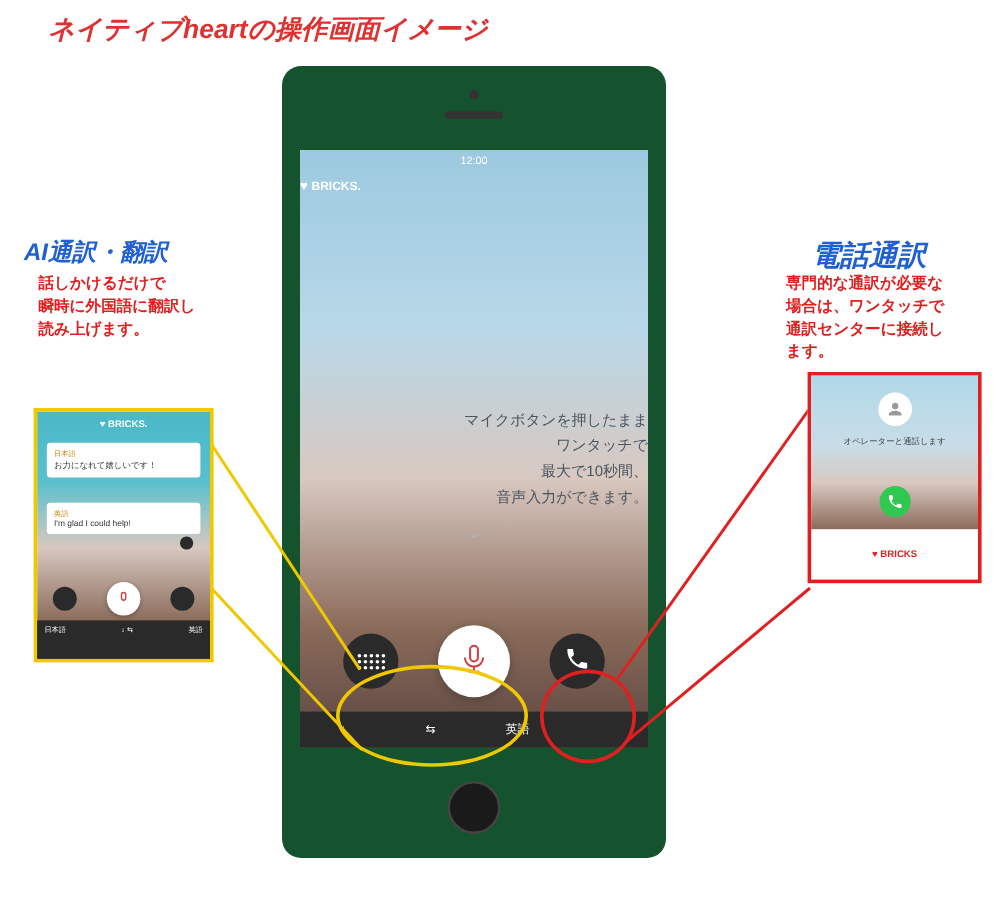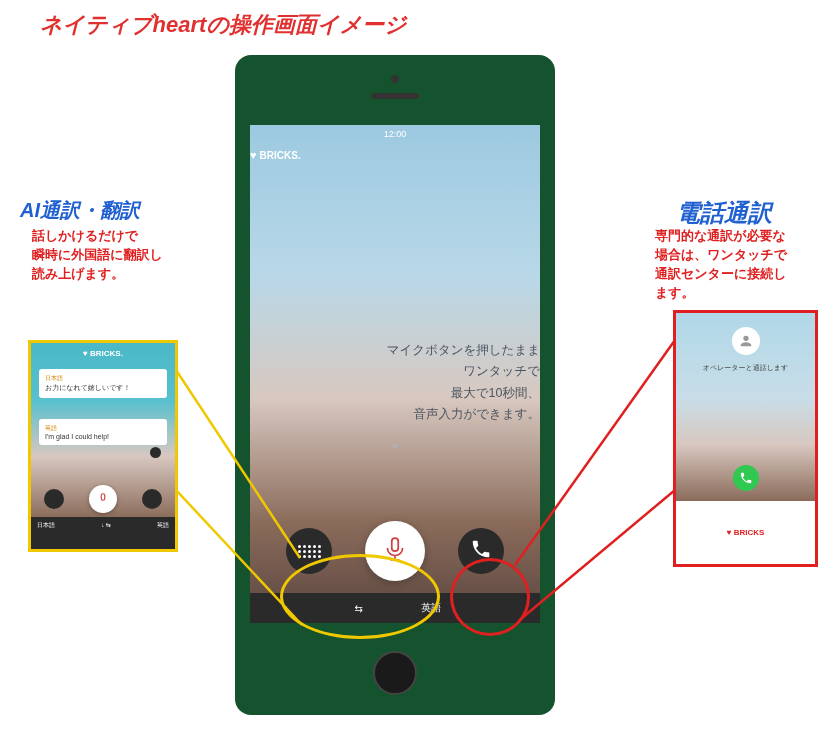--- a/index.html
+++ b/index.html
@@ -48,21 +48,21 @@
   .left-shot .bubble .lab { color: #d08000; font-size: 6px; }
   .left-shot .audio-dot { position: absolute; top: 104px; right: 14px; width: 11px; height: 11px; background: #2a2a2a; border-radius: 50%; }
   .left-shot .ls-btns { position: absolute; bottom: 36px; left: 0; right: 0; display: flex; justify-content: space-around; align-items: center; }
   .left-shot .ls-btns .c { width: 20px; height: 20px; border-radius: 50%; background: #2a2a2a; }
   .left-shot .ls-btns .c.mic { background: #fff; width: 28px; height: 28px; box-shadow: 0 1px 4px rgba(0,0,0,.3); }
   .left-shot .ls-bar { position: absolute; bottom: 0; left: 0; right: 0; height: 32px; background: #2a2a2a; display: flex; justify-content: space-between; padding: 0 6px; align-items: flex-start; padding-top: 4px; color: #fff; font-size: 6px; }
 
   
   .right-title { position: absolute; right: 68px; top: 197px; color: #2060d0; font-weight: bold; font-size: 24px; font-style: italic; }
   .right-desc { position: absolute; right: 20px; top: 227px; width: 165px; color: #e02020; font-weight: bold; font-size: 13px; line-height: 1.45; margin-left: 38px; }
-  .right-shot { position: absolute; right: 22px; top: 310px; width: 145px; height: 257px; border: 3px solid #e02020; background: #fff; }
+  .right-shot { position: absolute; right: 22px; top: 310px; width: 145px; height: 176px; border: 3px solid #e02020; background: #fff; }
   .right-shot .rs-sky { height: 75%; background: linear-gradient(to bottom, #b0d8e8 0%, #c8dde8 45%, #d8c8c0 70%, #8a6b5a 100%); position: relative; }
   .right-shot .avatar { position: absolute; top: 14px; left: 50%; transform: translateX(-50%); width: 28px; height: 28px; background: #fff; border-radius: 50%; display: flex; align-items: center; justify-content: center; font-size: 14px; color: #888; }
   .right-shot .rs-text { position: absolute; top: 50px; left: 0; right: 0; text-align: center; font-size: 7px; color: #444; }
   .right-shot .rs-call { position: absolute; bottom: 10px; left: 50%; transform: translateX(-50%); width: 26px; height: 26px; background: #30c850; border-radius: 50%; display: flex; align-items: center; justify-content: center; }
   .right-shot .rs-foot { height: 25%; display: flex; align-items: center; justify-content: center; color: #e02020; font-size: 8px; font-weight: bold; }
 
   .kbd-dots { display: grid; grid-template-columns: repeat(5, 3px); grid-template-rows: repeat(3, 3px); gap: 2px; }
   .kbd-dots span { width: 3px; height: 3px; background: #fff; border-radius: 50%; }
 </style>
 </head>

